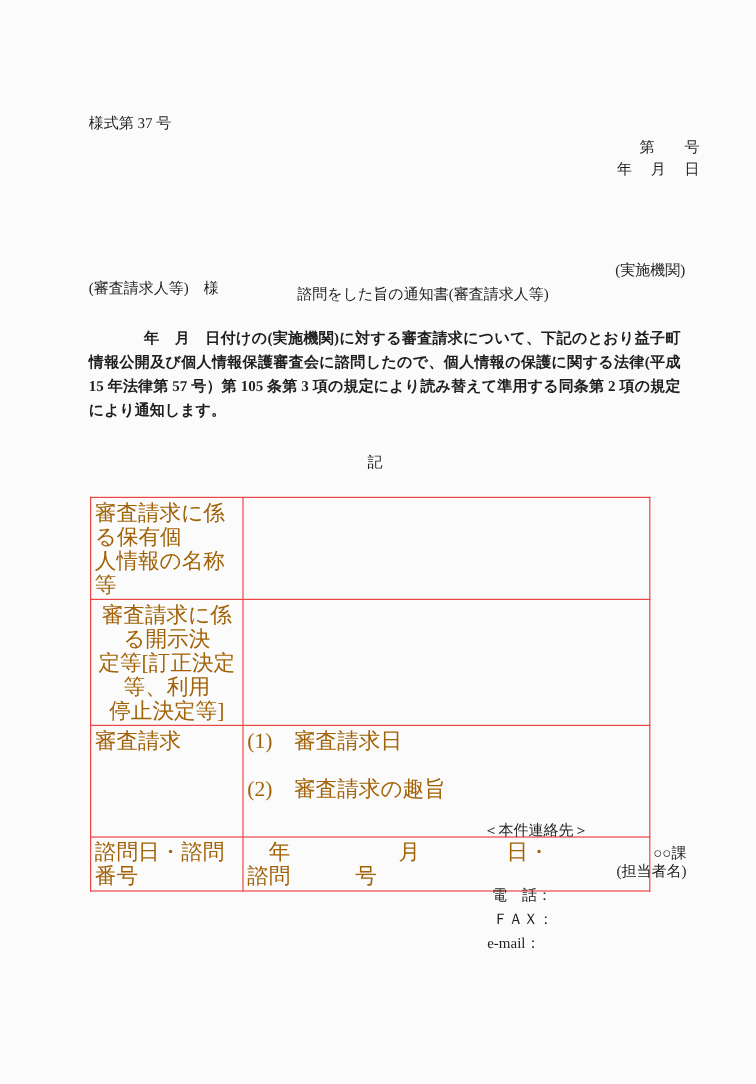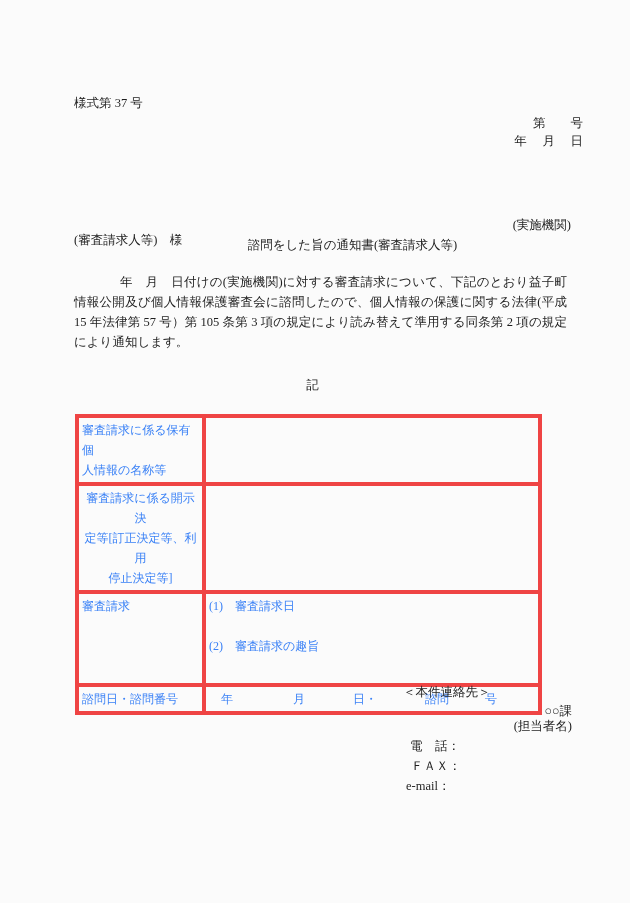--- a/index.html
+++ b/index.html
@@ -30,39 +30,40 @@
   .issuer        { top: 215px; right: 75px; }
   .doc-title     { top: 235px; left: 0; width: 625px; text-align: center; margin-left: 40px; }
   .body-par {
     position: absolute;
     top: 272px;
     left: 74px;
     width: 493px;
     line-height: 20px;
     text-align: justify;
     text-indent: 46px;
+    font-weight: bold;
   }
   .record-marker { top: 375px; left: 0; width: 625px; text-align: center; }
 
   .info-table {
     position: absolute;
     top: 414px;
     left: 75px;
     width: 467px;
     border-collapse: collapse;
     table-layout: fixed;
   }
   .info-table td {
-    border: 4px solid #ef4444;
+    border: 1px solid #ef4444;
     vertical-align: top;
     padding: 2px 3px;
     line-height: 20px;
     white-space: pre-line;
-    font-size: 12px;
-    color: #3b82f6;
+    font-size: 18px;
+    color: #a16207;
   }
   .col-label { width: 127px; }
   .row-1 { height: 49px; }
   .row-2 { height: 61px; text-align: center; }
   .row-3 { height: 93px; }
   .row-4 { height: 20px; }
 
   .contact-heading { top: 682px; left: 403px; }
   .department      { top: 701px; right: 74px; }
   .person          { top: 716px; right: 74px; }

